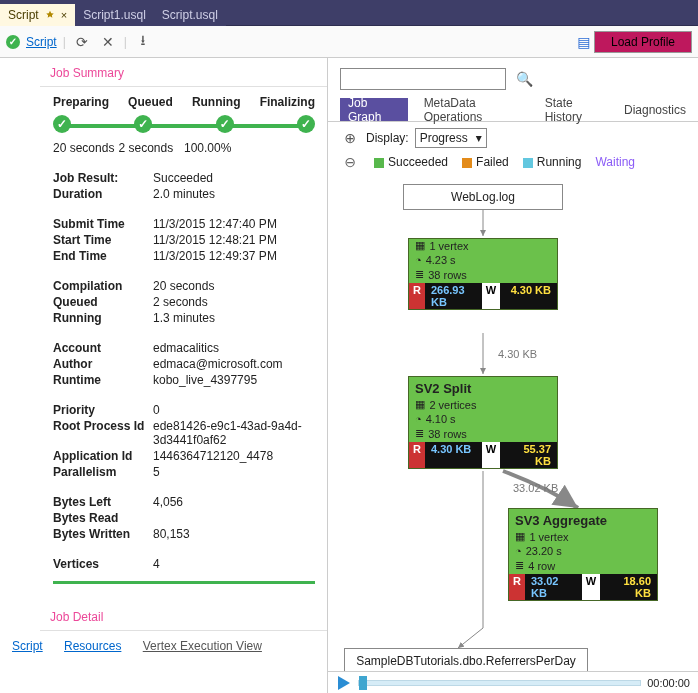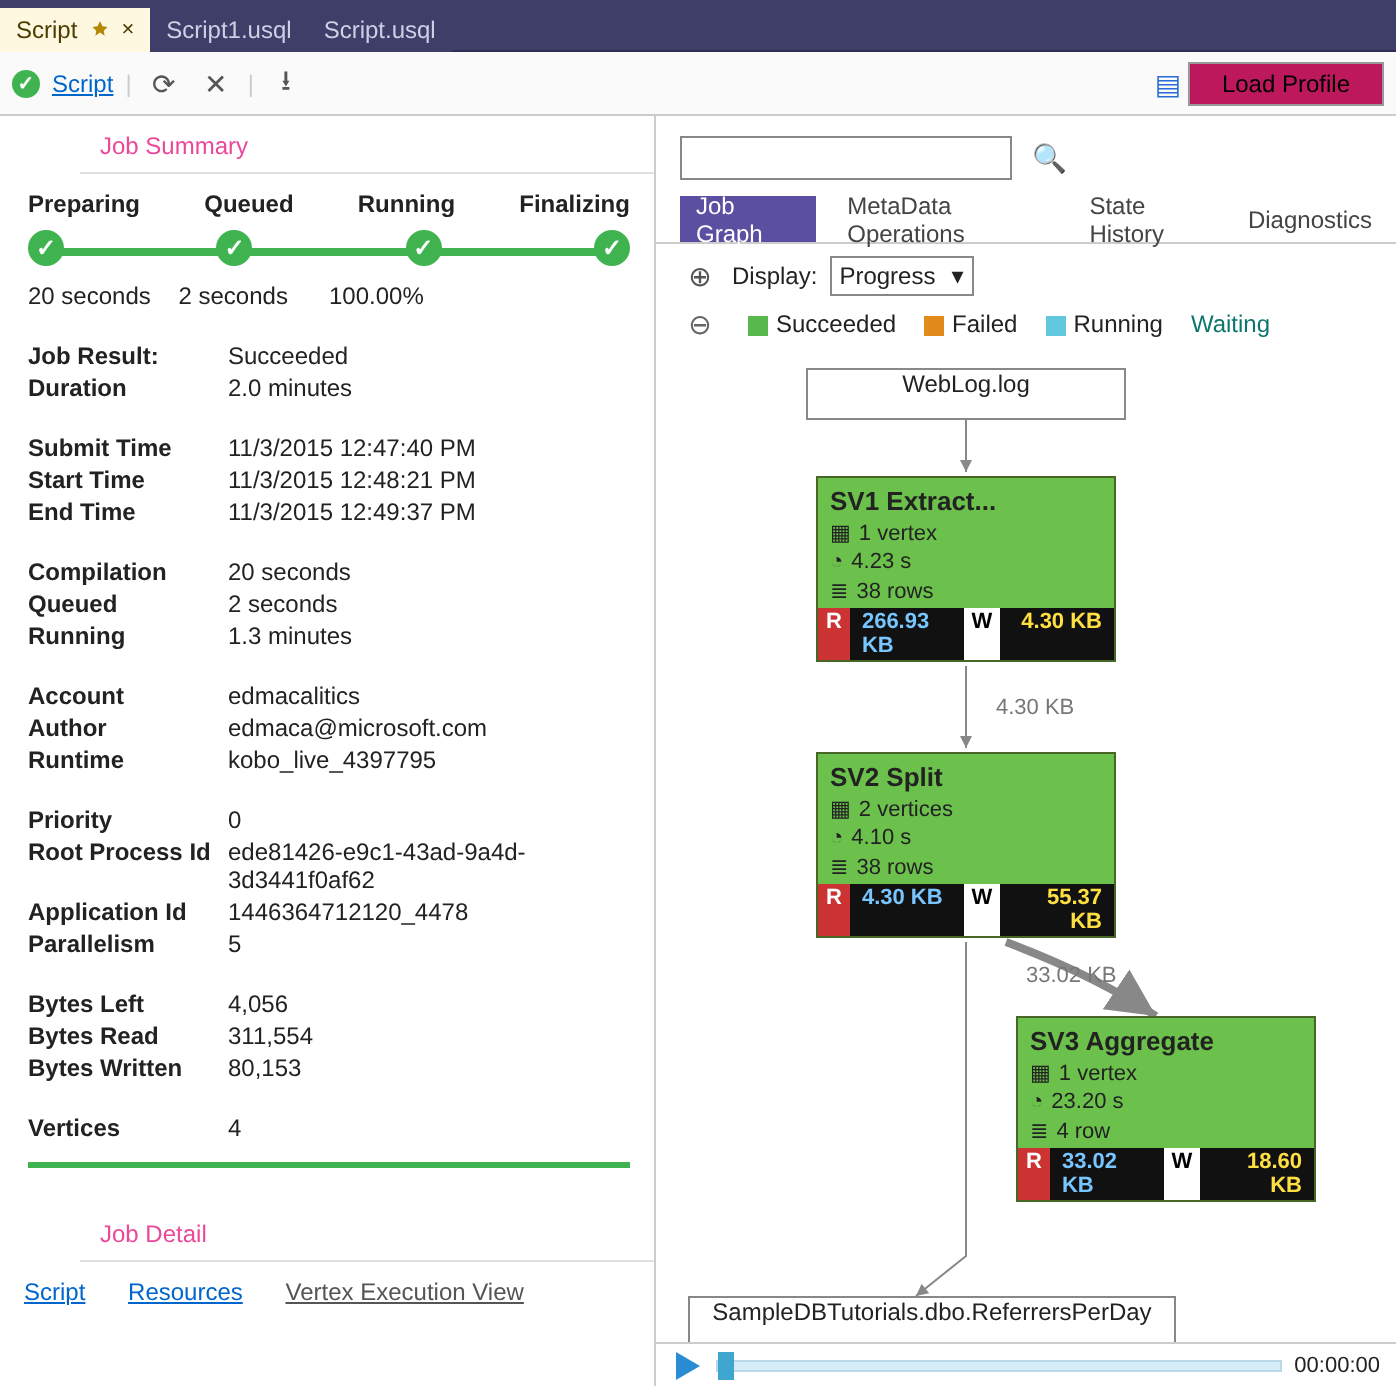--- a/index.html
+++ b/index.html
@@ -18,21 +18,21 @@
   .load-profile { border: 1px solid #999; background: #be185d; padding: 3px 16px; font-size: 12px; }
   .icon-btn { width: 20px; height: 20px; display: inline-flex; align-items: center; justify-content: center; font-size: 14px; color: #555; cursor: pointer; }
   .green-check { width: 14px; height: 14px; border-radius: 50%; background: #3fb34f; display: inline-flex; align-items: center; justify-content: center; color: #fff; font-size: 10px; font-weight: bold; }
   .link-blue { color: #0066cc; text-decoration: underline; cursor: pointer; }
   
   .content { flex: 1; display: flex; overflow: hidden; }
   .left-pane { width: 328px; border-right: 1px solid #ccc; overflow-y: auto; padding: 0 0 4px 0; }
   .right-pane { flex: 1; display: flex; flex-direction: column; overflow: hidden; position: relative; }
   
   .section-head { font-size: 12px; color: #ec4899; padding: 8px 10px 6px 10px; border-bottom: 1px solid #e0e0e0; margin-left: 40px; }
-  .left-body { padding: 8px 12px 8px 14px; }
+  .left-body { padding: 8px 12px 8px 14px; margin-left: 39px; }
   .stage-row { display: flex; justify-content: space-between; font-size: 12px; font-weight: bold; margin-bottom: 6px; }
   .stage-bar { position: relative; height: 20px; margin-bottom: 6px; }
   .stage-line { position: absolute; top: 9px; left: 8px; right: 8px; height: 4px; background: #3fb34f; border-radius: 2px; }
   .stage-dots { position: absolute; left: 0; right: 0; top: 0; display: flex; justify-content: space-between; }
   .stage-dot { width: 18px; height: 18px; border-radius: 50%; background: #3fb34f; color: #fff; display: flex; align-items: center; justify-content: center; font-size: 12px; font-weight: bold; }
   .stage-vals { display: flex; font-size: 12px; margin-bottom: 16px; }
   .stage-vals span { flex: 1; }
   .kv { display: flex; font-size: 12px; margin: 2px 0; }
   .kv .k { width: 100px; font-weight: bold; }
   .kv .v { flex: 1; }
@@ -46,21 +46,21 @@
   .search-btn { width: 22px; height: 22px; border: 1px solid transparent; display: flex; align-items: center; justify-content: center; font-size: 14px; }
   .subtab-row { display: flex; align-items: center; padding: 0 12px; gap: 16px; border-bottom: 1px solid #ccc; height: 24px; font-size: 12px; }
   .subtab { color: #444; cursor: pointer; height: 100%; display: flex; align-items: center; }
   .subtab.active { background: #5a4fa0; color: #fff; padding: 0 8px; }
   .display-row { display: flex; align-items: center; padding: 6px 12px 4px 12px; gap: 6px; font-size: 12px; }
   .display-select { border: 1px solid #888; height: 20px; display: flex; align-items: center; padding: 0 4px; gap: 8px; min-width: 70px; }
   .legend-row { display: flex; align-items: center; gap: 14px; font-size: 12px; padding: 0 12px 6px 60px; }
   .legend-sw { width: 10px; height: 10px; display: inline-block; margin-right: 4px; vertical-align: middle; }
   .graph-area { flex: 1; position: relative; overflow: hidden; }
   
-  .box { position: absolute; border: 1px solid #888; background: #fff; font-size: 12px; text-align: center; display: flex; align-items: flex-start; justify-content: center; }
+  .box { position: absolute; border: 1px solid #888; background: #fff; font-size: 12px; text-align: center; display: flex; align-items: center; justify-content: center; }
   .sv-node { position: absolute; width: 150px; border: 1px solid #466726; background: #6bc14b; font-size: 12px; }
   .sv-node .title { font-weight: bold; padding: 4px 6px 2px 6px; font-size: 13px; }
   .sv-node .line { display: flex; align-items: center; gap: 4px; padding: 0 6px 2px 6px; font-size: 11px; }
   .sv-node .foot { background: #111; color: #fff; display: flex; font-size: 11px; font-weight: bold; }
   .sv-node .foot .r { background: #c33; color: #fff; padding: 1px 4px; }
   .sv-node .foot .w { background: #fff; color: #000; padding: 1px 4px; }
   .sv-node .foot .rv { color: #78c6ff; padding: 1px 6px; flex: 1; }
   .sv-node .foot .wv { color: #ffe040; padding: 1px 6px; flex: 1; text-align: right; }
   .edge-label { position: absolute; font-size: 11px; color: #777; }
   .zoom-col { position: absolute; left: 6px; top: 2px; display: flex; flex-direction: column; gap: 6px; color: #666; }
@@ -195,21 +195,20 @@
           <div class="k">Parallelism</div>
           <div class="v">5</div>
         </div>
       <div class="gap"></div>
       <div class="kv">
           <div class="k">Bytes Left</div>
           <div class="v">4,056</div>
         </div>
       <div class="kv">
           <div class="k">Bytes Read</div>
-          <div class="v">311,554</div>
         </div>
       <div class="kv">
           <div class="k">Bytes Written</div>
           <div class="v">80,153</div>
         </div>
       <div class="gap"></div>
       <div class="kv">
           <div class="k">Vertices</div>
           <div class="v">4</div>
         </div>
@@ -242,21 +241,21 @@
       <div class="display-select">
         <span>Progress</span>
         <span>▾</span>
       </div>
     </div>
     <div class="legend-row">
       <span class="icon-btn" style="margin-left:-48px;color:#666">⊖</span>
       <span><i class="legend-sw" style="background:#58b84c"></i><span>Succeeded</span></span>
       <span><i class="legend-sw" style="background:#e38b1a"></i><span>Failed</span></span>
       <span><i class="legend-sw" style="background:#62c7df"></i><span>Running</span></span>
-      <span style="color:#0f766e"><span>Waiting</span></span>
+      <span style="color:#8b5cf6"><span>Waiting</span></span>
     </div>
 
     <div class="graph-area">
 
       <svg style="position:absolute;left:0;top:0;width:100%;height:100%">
         <defs>
             <marker id="ah" markerWidth="8" markerHeight="8" refX="6" refY="3" orient="auto">
               <path d="M0,0 L6,3 L0,6 z" fill="#888"></path>
             </marker>
           </defs>
@@ -264,21 +263,20 @@
         <line x1="155" y1="155" x2="155" y2="196" stroke="#888" marker-end="url(#ah)"></line>
         <path d="M155 293 L155 450 L130 470" stroke="#888" fill="none" marker-end="url(#ah)"></path>
         <path d="M175 293 Q220 310 250 330" stroke="#888" fill="none" stroke-width="4" marker-end="url(#ah)"></path>
       </svg>
 
       <div class="box" style="left:75px;top:6px;width:160px;height:26px">
           <span>WebLog.log</span>
         </div>
 
       <div class="sv-node" style="left:80px;top:60px">
-        <div class="title">SV1 Extract...</div>
         <div class="line">
             <span>▦</span>
             <span>1 vertex</span>
           </div>
         <div class="line">
             <span>◔</span>
             <span>4.23 s</span>
           </div>
         <div class="line">
             <span>≣</span>

